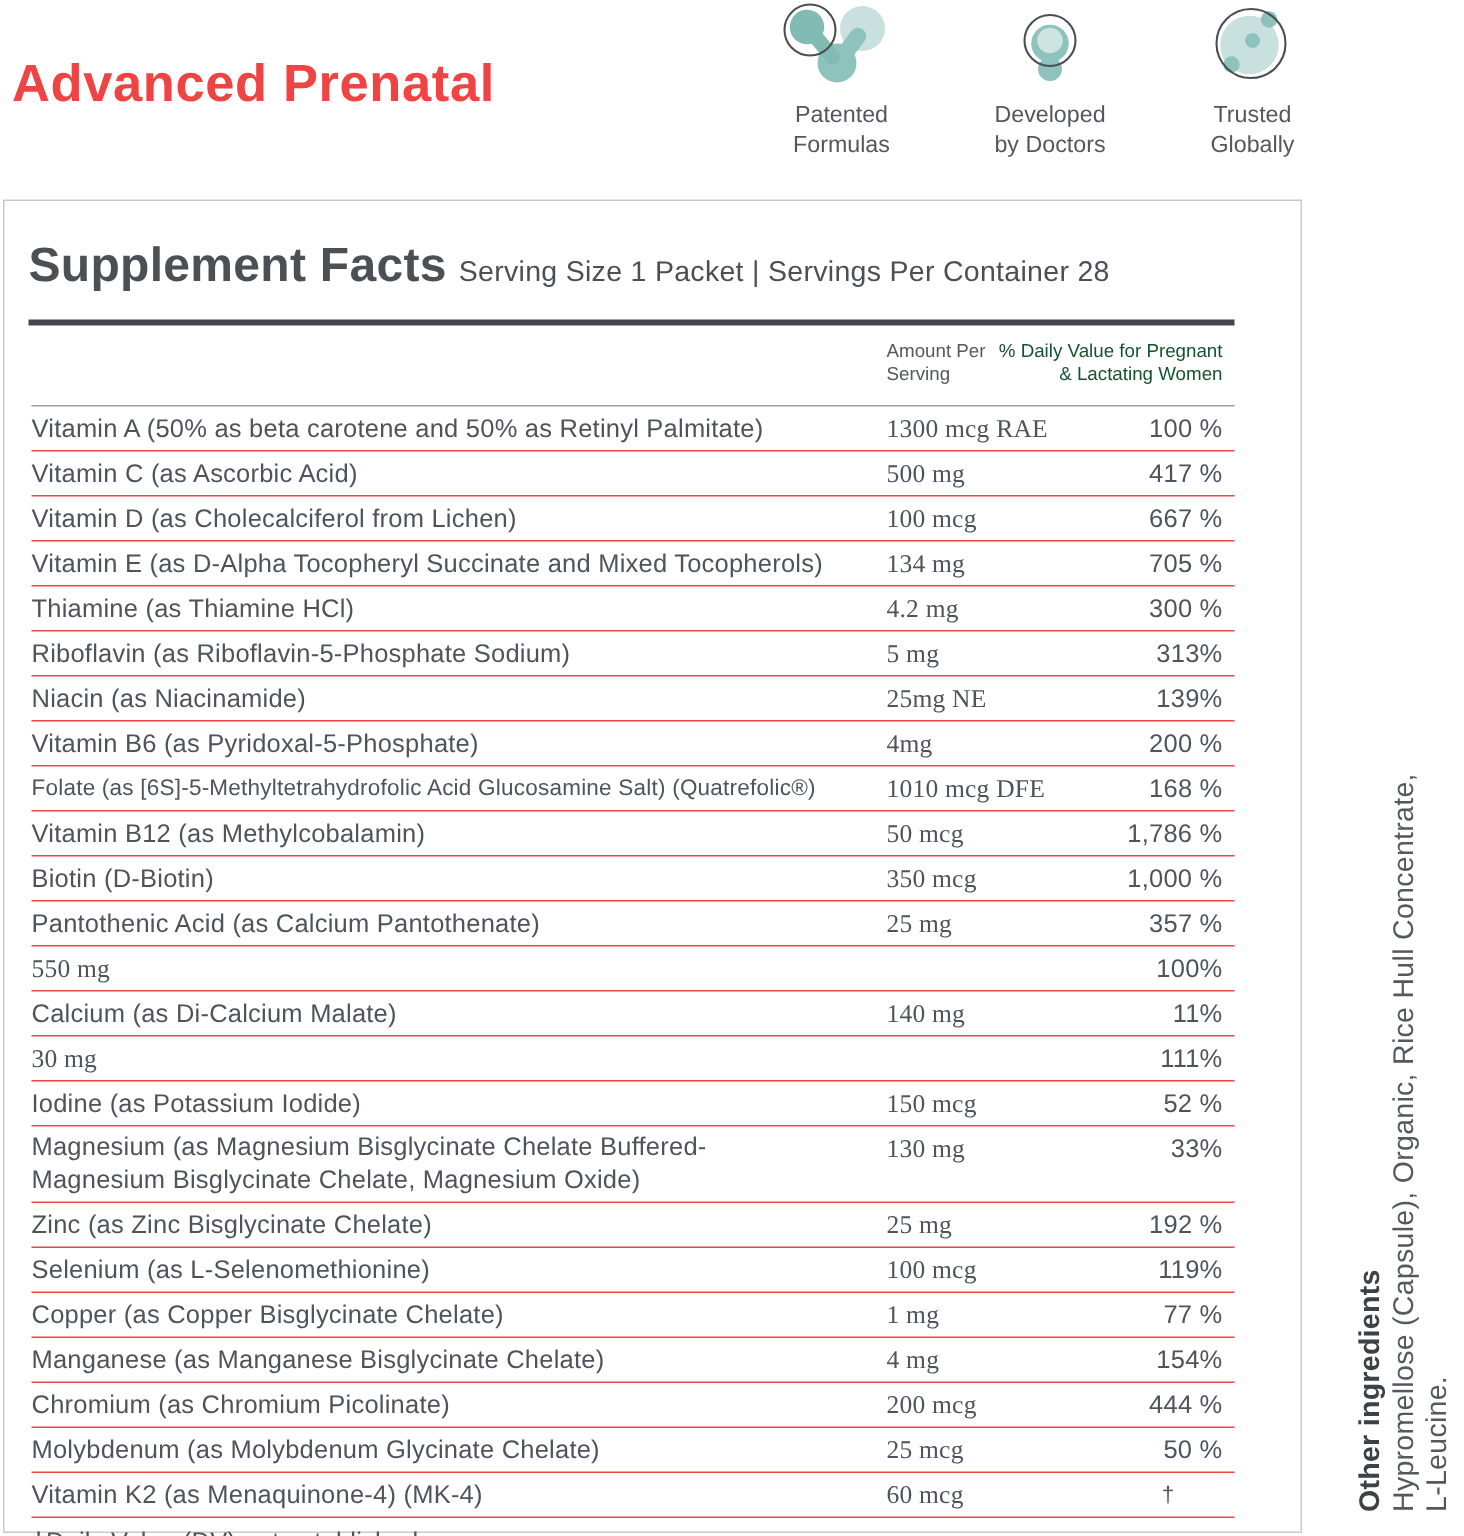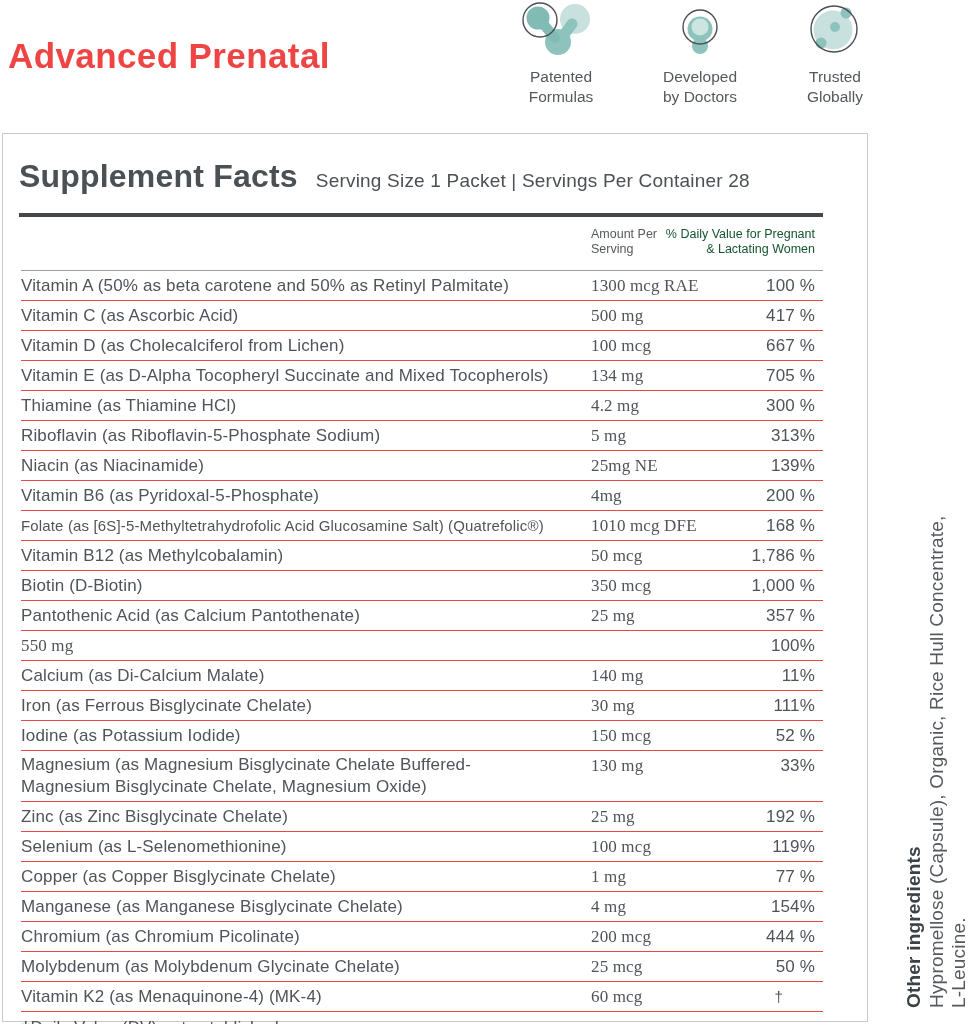--- a/index.html
+++ b/index.html
@@ -14,21 +14,21 @@
   }
   .badge{position:absolute;top:2px;width:112px;text-align:center;}
   .badge-1{left:505px;} .badge-2{left:644px;} .badge-3{left:779px;}
   .badge svg{display:block;margin:0 auto;}
   .badge-label{margin-top:7px;font-size:15.5px;line-height:20px;color:#54585d;}
   
   .panel{
     position:absolute;left:2px;top:133px;width:866px;height:889px;
     border:1.5px solid #c8caca;background:#fff;box-sizing:border-box;
   }
-  .panel-header{position:absolute;left:16px;top:24px;display:flex;align-items:baseline;gap:18px;white-space:nowrap;}
+  .panel-header{position:absolute;left:16px;top:24px;display:flex;align-items:baseline;gap:8px;white-space:nowrap;}
   .sf-title{font-size:32px;font-weight:700;letter-spacing:.2px;color:#4b5055;}
   .serving-info{font-size:19px;color:#4b5055;letter-spacing:.2px;}
   .thick-rule{position:absolute;left:16px;top:79px;width:804px;height:4px;background:#43474c;}
   .colhead-amount{position:absolute;left:588px;top:93px;font-size:12.5px;line-height:15px;color:#55595d;}
   .colhead-dv{position:absolute;right:52px;top:93px;font-size:12.5px;line-height:15px;color:#14532d;text-align:right;}
   
   .table{position:absolute;left:18px;top:136px;width:802px;border-top:1px solid #9c9c9c;}
   .t-row{
     display:flex;height:29px;align-items:center;
     border-bottom:1px solid #ef4444;
@@ -187,21 +187,20 @@
     <div class="t-row">
       <div class="cell-amount">550 mg</div>
       <div class="cell-dv">100%</div>
     </div>
     <div class="t-row">
       <div class="cell-name">Calcium (as Di-Calcium Malate)</div>
       <div class="cell-amount">140 mg</div>
       <div class="cell-dv">11%</div>
     </div>
     <div class="t-row">
-      <div class="cell-name">Iron (as Ferrous Bisglycinate Chelate)</div>
       <div class="cell-amount">30 mg</div>
       <div class="cell-dv">111%</div>
     </div>
     <div class="t-row">
       <div class="cell-name">Iodine (as Potassium Iodide)</div>
       <div class="cell-amount">150 mcg</div>
       <div class="cell-dv">52 %</div>
     </div>
     <div class="t-row tall">
       <div class="cell-name">

